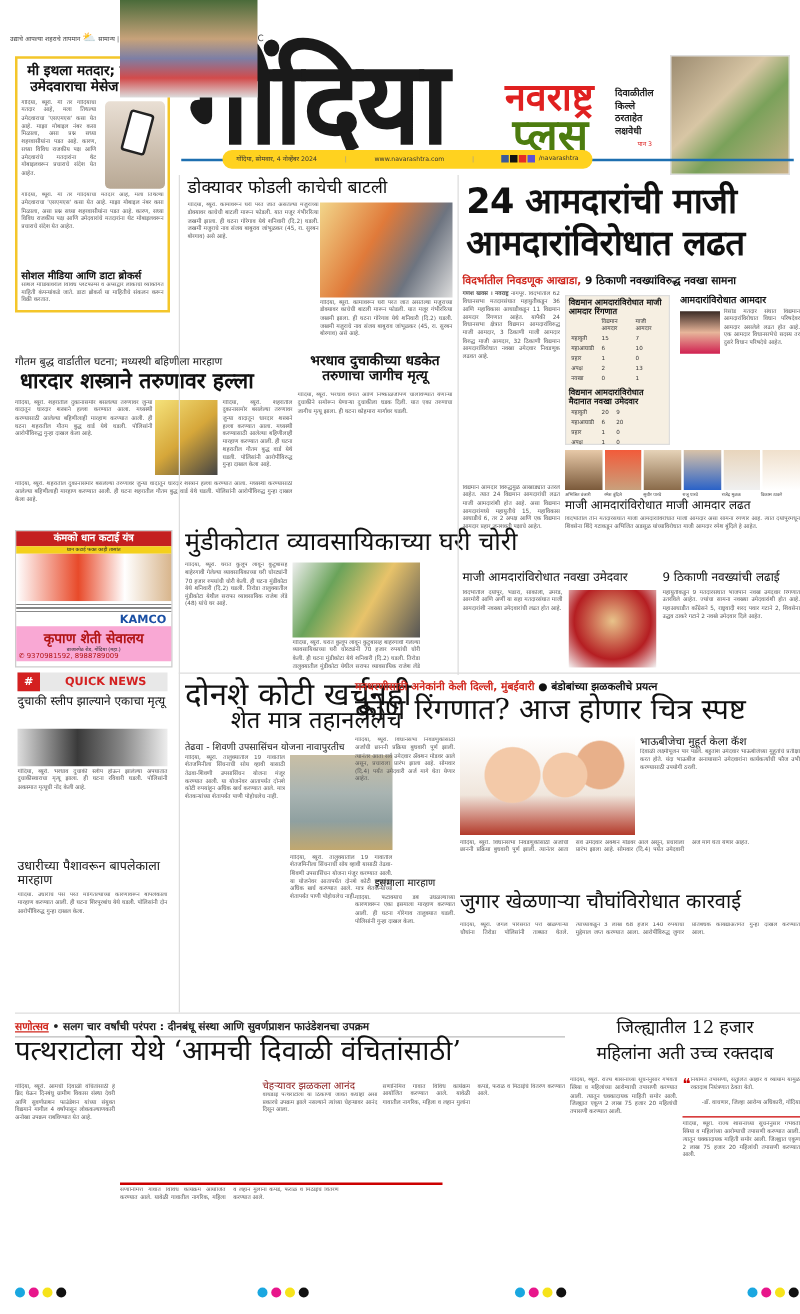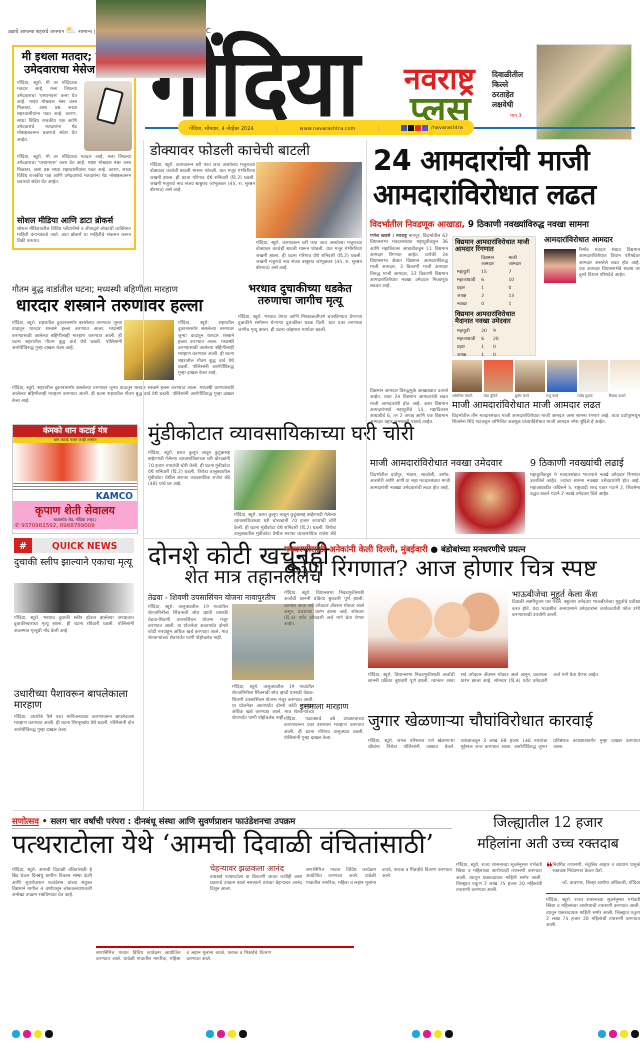--- a/index.html
+++ b/index.html
@@ -222,21 +222,21 @@
 <div class="abs hd" style="left:148px;top:542px;width:210px;font-size:25px;font-weight:normal;font-family:'DejaVu Serif',serif">दोनशे कोटी खर्चूनही</div>
 <div class="abs hd" style="left:148px;top:566px;width:210px;font-size:19px;font-weight:normal;text-align:center;font-family:'DejaVu Serif',serif">शेत मात्र तहानलेलेच</div>
 <div class="abs" style="left:148px;top:592px;width:210px;font-size:7.5px;white-space:nowrap">तेढवा - शिवणी उपसासिंचन योजना नावापुरतीच</div>
 <div class="abs body-text" style="left:148px;top:604px;width:80px;height:165px;overflow:hidden">गोंदिया, ब्यूरो. तालुक्यातील 19 गावांतील शेतजमिनीला सिंचनाची सोय व्हावी यासाठी तेढवा-शिवणी उपसासिंचन योजना मंजूर करण्यात आली. या योजनेवर आतापर्यंत दोनशे कोटी रुपयांहून अधिक खर्च करण्यात आले. मात्र शेतकऱ्यांच्या शेतापर्यंत पाणी पोहोचलेच नाही.</div>
 <div class="abs imgbox" style="left:232px;top:604px;width:82px;height:76px;background:linear-gradient(#c9bfa5,#a9b4b2 40%,#8fa0a0 70%,#c2a86f)"></div>
 <div class="abs body-text" style="left:232px;top:684px;width:82px;height:85px;overflow:hidden">गोंदिया, ब्यूरो. तालुक्यातील 19 गावांतील शेतजमिनीला सिंचनाची सोय व्हावी यासाठी तेढवा-शिवणी उपसासिंचन योजना मंजूर करण्यात आली. या योजनेवर आतापर्यंत दोनशे कोटी रुपयांहून अधिक खर्च करण्यात आले. मात्र शेतकऱ्यांच्या शेतापर्यंत पाणी पोहोचलेच नाही.</div>
 
 <div class="abs" style="left:284px;top:543px;width:356px;font-size:8.5px;font-weight:bold;white-space:nowrap">
   <span style="color:#d0261c">मनधरणीसाठी अनेकांनी केली दिल्ली, मुंबईवारी</span>
   <span style="color:#111"> ● </span>
-  <span style="color:#111">बंडोबांच्या मनधरणीचे प्रयत्न</span>
+  <span style="color:#111">बंडोबांच्या झळकलीचे प्रयत्न</span>
 </div>
 <div class="abs hd" style="left:284px;top:556px;width:356px;font-size:23px;font-weight:normal;font-family:'DejaVu Serif',serif;white-space:nowrap">कोण रिंगणात? आज होणार चित्र स्पष्ट</div>
 <div class="abs body-text" style="left:284px;top:590px;width:80px;height:90px;overflow:hidden">गोंदिया, ब्यूरो. विधानसभा निवडणुकीसाठी अर्जांची छाननी प्रक्रिया बुधवारी पूर्ण झाली. त्यानंतर आता सर्व उमेदवार ॲक्शन मोडवर आले असून, प्रचाराला प्रारंभ झाला आहे. सोमवार (दि.4) पर्यंत उमेदवारी अर्ज मागे घेता येणार आहेत.</div>
 <div class="abs imgbox" style="left:368px;top:588px;width:140px;height:80px;background:radial-gradient(circle at 30% 40%,#f3c9a8 20%,transparent 21%),radial-gradient(circle at 60% 40%,#f3c9a8 18%,transparent 19%),radial-gradient(circle at 80% 30%,#e8b08a 15%,transparent 16%),linear-gradient(#fff,#f0e6dc 60%,#b33a2a)"></div>
 <div class="abs" style="left:512px;top:590px;width:128px;height:72px">
   <div class="hd" style="font-size:8.5px;font-weight:normal">भाऊबीजेचा मुहूर्त केला कॅश</div>
   <div class="body-text" style="height:56px;overflow:hidden">दिवाळी लक्ष्मीपूजन पार पडले. बहुतांश उमेदवार भाऊबीजेच्या मुहूर्ताचे प्रतीक्षा करत होते. यंदा भाऊबीज अनायासाने उमेदवारांना कार्यकर्त्यांची फौज उभी करण्यासाठी उपयोगी ठरली.</div>
 </div>
 <div class="abs body-text" style="left:368px;top:672px;width:272px;height:40px;overflow:hidden;column-count:3;column-gap:6px">गोंदिया, ब्यूरो. विधानसभा निवडणुकीसाठी अर्जांची छाननी प्रक्रिया बुधवारी पूर्ण झाली. त्यानंतर आता सर्व उमेदवार ॲक्शन मोडवर आले असून, प्रचाराला प्रारंभ झाला आहे. सोमवार (दि.4) पर्यंत उमेदवारी अर्ज मागे घेता येणार आहेत.</div>
 
@@ -244,21 +244,21 @@
 <div class="abs body-text" style="left:284px;top:716px;width:80px;height:52px;overflow:hidden">गोंदिया. फटाक्याचे डबे उधळल्याच्या कारणावरून एका इसमाला मारहाण करण्यात आली. ही घटना गोरेगाव तालुक्यात घडली. पोलिसांनी गुन्हा दाखल केला.</div>
 
 <div class="abs hd" style="left:368px;top:712px;width:272px;font-size:16px;font-weight:normal;font-family:'DejaVu Serif',serif;white-space:nowrap">जुगार खेळणाऱ्या चौघांविरोधात कारवाई</div>
 <div class="abs body-text" style="left:368px;top:738px;width:272px;height:32px;overflow:hidden;column-count:3;column-gap:6px">गोंदिया, ब्यूरो. जंगल परिसरात पत्ते खेळणाऱ्या चौघांना तिरोडा पोलिसांनी ताब्यात घेतले. त्यांच्याकडून 3 लाख 68 हजार 140 रुपयांचा मुद्देमाल जप्त करण्यात आला. आरोपींविरुद्ध जुगार प्रतिबंधक कायद्याअंतर्गत गुन्हा दाखल करण्यात आला.</div>
 
 <div class="abs" style="left:12px;top:815px;width:440px;font-size:8.5px;font-weight:bold;white-space:nowrap;border-bottom:1px solid #bbb;padding-bottom:2px">
   <span style="color:#d0261c;text-decoration:underline">सणोत्सव</span>
   <span> • </span>
   <span>सलग चार वर्षांची परंपरा : दीनबंधू संस्था आणि सुवर्णप्राशन फाउंडेशनचा उपक्रम</span>
 </div>
-<div class="abs hd" style="left:12px;top:830px;width:440px;font-size:26px;font-weight:normal;font-family:'DejaVu Serif',serif;white-space:nowrap">पत्थराटोला येथे ‘आमची दिवाळी वंचितांसाठी’</div>
+<div class="abs hd" style="left:12px;top:830px;width:440px;font-size:22px;font-weight:normal;font-family:'DejaVu Serif',serif;white-space:nowrap">पत्थराटोला येथे ‘आमची दिवाळी वंचितांसाठी’</div>
 <div class="abs body-text" style="left:12px;top:867px;width:80px;height:160px;overflow:hidden">गोंदिया, ब्यूरो. आमची दिवाळी वंचितांसाठी हे ब्रिद घेऊन दिनबंधु ग्रामीण विकास संस्था देवरी आणि सुवर्णप्राशन फाउंडेशन यांच्या संयुक्त विद्यमाने मागील 4 वर्षांपासून लोककल्याणकारी अनोखा उपक्रम राबविण्यात येत आहे.</div>
 <div class="abs imgbox" style="left:96px;top:865px:width:110px;width:110px;height:78px;background:linear-gradient(#4a6b3a,#c7a27a 40%,#7d7fa5 60%,#d24b4b 80%,#ddd)"></div>
 <div class="abs" style="left:210px;top:865px;width:92px;height:78px">
   <div class="hd" style="font-size:8px;font-weight:normal;color:#8a1a1a">चेहऱ्यावर झळकला आनंद</div>
   <div class="body-text" style="height:64px;overflow:hidden">वाघडाई पत्थराटोला या ठिकाणी जावत कधीही असा प्रकारचे उपक्रम झाले नसल्याने त्यांच्या चेहऱ्यावर आनंद दिसून आला.</div>
 </div>
 <div class="abs body-text" style="left:306px;top:867px;width:146px;height:80px;overflow:hidden;column-count:2;column-gap:6px">सणानिमित्त गावात विविध कार्यक्रम आयोजित करण्यात आले. यावेळी गावातील नागरिक, महिला व लहान मुलांना कपडे, फराळ व मिठाईचे वितरण करण्यात आले.</div>
 <div class="abs ruleblk" style="left:96px;top:946px;width:258px;height:1.5px"></div>
 <div class="abs body-text" style="left:96px;top:950px;width:356px;height:77px;overflow:hidden;column-count:4;column-gap:6px">सणानिमित्त गावात विविध कार्यक्रम आयोजित करण्यात आले. यावेळी गावातील नागरिक, महिला व लहान मुलांना कपडे, फराळ व मिठाईचे वितरण करण्यात आले.</div>
 

